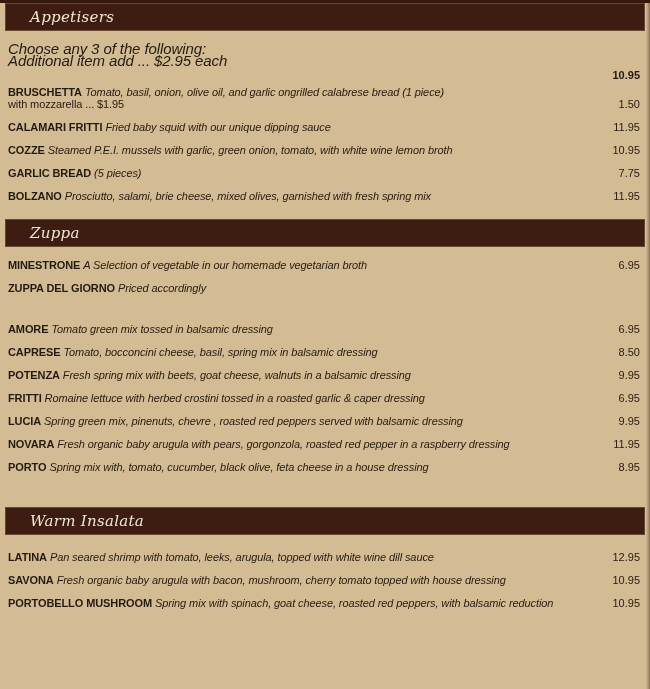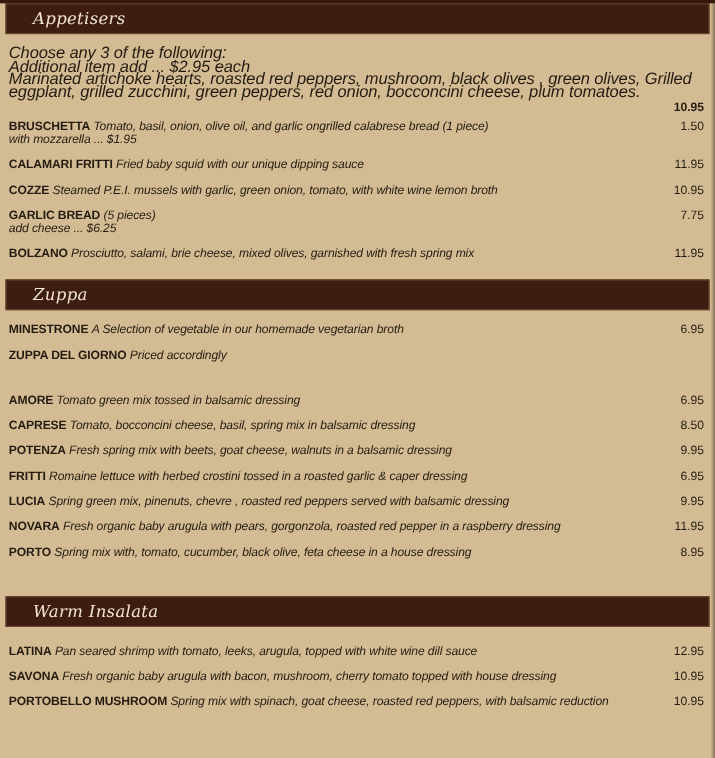--- a/index.html
+++ b/index.html
@@ -40,29 +40,29 @@
   .intro { margin-bottom: 5px; }
   .intro-line {
     font-size: 15px; line-height: 11.5px;
     font-style: italic; color: #241b10; letter-spacing: -0.1px;
   }
   .intro-price {
     text-align: right; font-weight: bold;
     font-size: 11px; line-height: 12px;
     margin-top: 3px; color: #241b10;
   }
-  .item { display: flex; margin-bottom: 11px; }
+  .item { display: flex; align-items: flex-end; margin-bottom: 11px; }
   .item-text { flex: 1 1 auto; padding-right: 14px; }
   .item-line, .item-sub {
     font-size: 11px; line-height: 12px;
     color: #241b10; letter-spacing: -0.1px;
   }
   .item-name { font-weight: bold; font-style: normal; }
   .item-desc { font-style: italic; }
-  .item-sub { font-style: italic; }
+  .item-sub { }
   .item-price {
     font-weight: normal; font-size: 11px; line-height: 12px;
     color: #241b10; white-space: nowrap;
   }
 </style>
 </head>
 <body>
 
 <div class="page">
   <div class="top-edge"></div>
@@ -70,21 +70,20 @@
 
   <section class="menu-section">
     <div class="section-bar">
       <span>Appetisers</span>
     </div>
     <div class="section-content">
 
       <div class="intro">
         <div class="intro-line">Choose any 3 of the following:</div>
         <div class="intro-line">Additional item add ... $2.95 each</div>
-        <div class="intro-line">Marinated artichoke hearts, roasted red peppers, mushroom, black olives , green olives, Grilled eggplant, grilled zucchini, green peppers, red onion, bocconcini cheese, plum tomatoes.</div>
         <div class="intro-price">10.95</div>
       </div>
 
       <div class="item">
         <div class="item-text">
           <div class="item-line">
             <span class="item-name">BRUSCHETTA</span>
             <span class="item-desc">Tomato, basil, onion, olive oil, and garlic ongrilled calabrese bread (1 piece)</span>
           </div>
           <div class="item-sub">with mozzarella ... $1.95</div>
@@ -111,21 +110,20 @@
         </div>
         <div class="item-price">10.95</div>
       </div>
 
       <div class="item">
         <div class="item-text">
           <div class="item-line">
             <span class="item-name">GARLIC BREAD</span>
             <span class="item-desc">(5 pieces)</span>
           </div>
-          <div class="item-sub">add cheese ... $6.25</div>
         </div>
         <div class="item-price">7.75</div>
       </div>
 
       <div class="item">
         <div class="item-text">
           <div class="item-line">
             <span class="item-name">BOLZANO</span>
             <span class="item-desc">Prosciutto, salami, brie cheese, mixed olives, garnished with fresh spring mix</span>
           </div>

